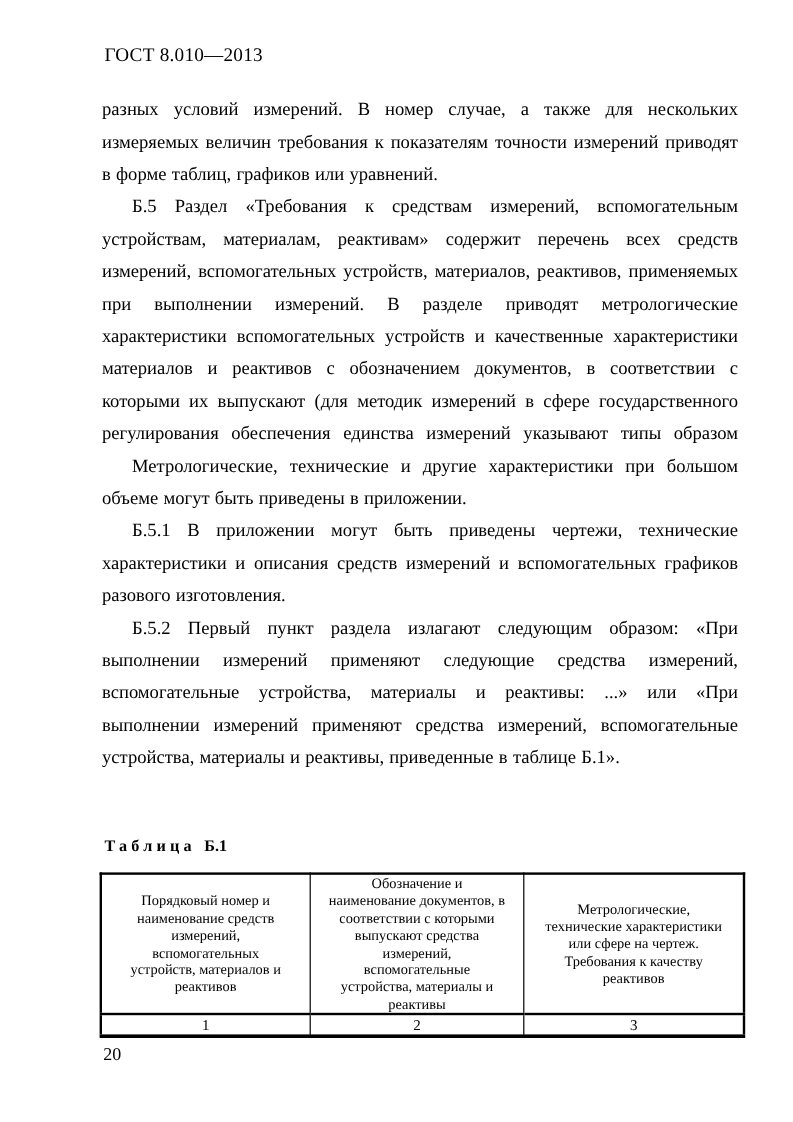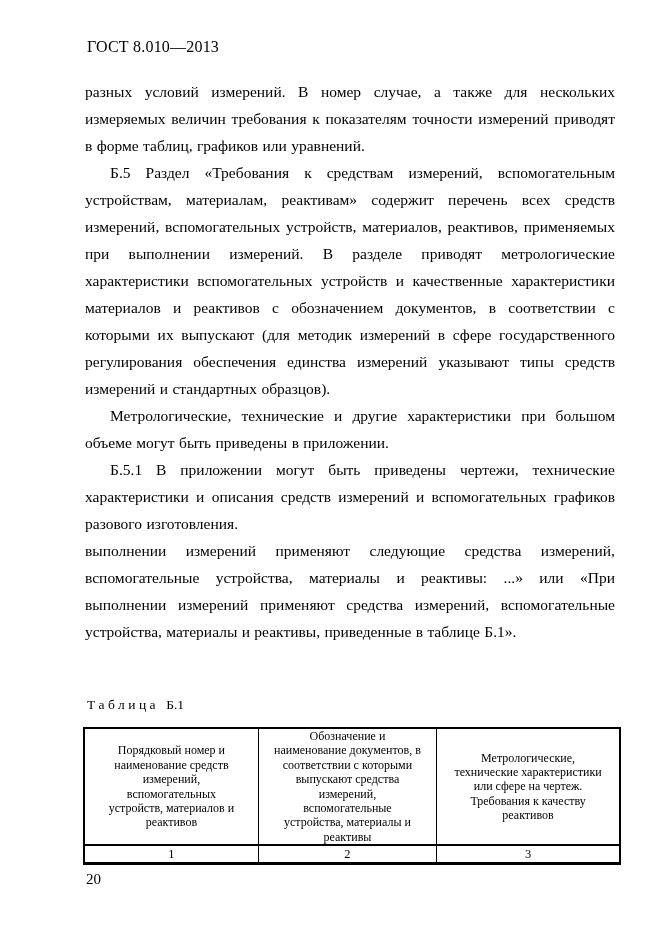--- a/index.html
+++ b/index.html
@@ -23,20 +23,21 @@
   .line {
     text-align: justify;
     text-align-last: justify;
     word-spacing: 0.5px;
   }
   .line.last { text-align-last: left; font-family: Liberation Serif, serif; }
   .line.indented { text-indent: 25px; }
   .table-caption {
     position: absolute; left: 87px; top: 697px;
     font-size: 13.5px;
+    font-weight: bold;
   }
   .caption-label { letter-spacing: 3.5px; }
   .caption-number { margin-left: 7px; }
   .gost-table {
     position: absolute; left: 83px; top: 727px;
     width: 538px;
     border-collapse: collapse; table-layout: fixed;
     font-size: 12px; line-height: 14.4px;
     border: 2px solid #000;
     border-bottom-width: 3px;
@@ -76,27 +77,27 @@
     <div class="line">разных условий измерений. В номер случае, а также для нескольких</div>
     <div class="line">измеряемых величин требования к показателям точности измерений приводят</div>
     <div class="line last">в форме таблиц, графиков или уравнений.</div>
     <div class="line indented">Б.5 Раздел «Требования к средствам измерений, вспомогательным</div>
     <div class="line">устройствам, материалам, реактивам» содержит перечень всех средств</div>
     <div class="line">измерений, вспомогательных устройств, материалов, реактивов, применяемых</div>
     <div class="line">при выполнении измерений. В разделе приводят метрологические</div>
     <div class="line">характеристики вспомогательных устройств и качественные характеристики</div>
     <div class="line">материалов и реактивов с обозначением документов, в соответствии с</div>
     <div class="line">которыми их выпускают (для методик измерений в сфере государственного</div>
-    <div class="line">регулирования обеспечения единства измерений указывают типы средств</div>
-    <div class="line last">измерений и стандартных образцов).</div>
+    <div class="line">регулирования обеспечения единства измерений указывают типы образом</div>
     <div class="line indented">Метрологические, технические и другие характеристики при большом</div>
     <div class="line last">объеме могут быть приведены в приложении.</div>
     <div class="line indented">Б.5.1 В приложении могут быть приведены чертежи, технические</div>
     <div class="line">характеристики и описания средств измерений и вспомогательных графиков</div>
     <div class="line last">разового изготовления.</div>
+    <div class="line indented">Б.5.2 Первый пункт раздела излагают следующим образом: «При</div>
     <div class="line">выполнении измерений применяют следующие средства измерений,</div>
     <div class="line">вспомогательные устройства, материалы и реактивы: ...» или «При</div>
     <div class="line">выполнении измерений применяют средства измерений, вспомогательные</div>
     <div class="line last">устройства, материалы и реактивы, приведенные в таблице Б.1».</div>
   </div>
 
 <div class="table-caption">
   <span class="caption-label">Таблица</span><span class="caption-number">Б.1</span>
 </div>
 

